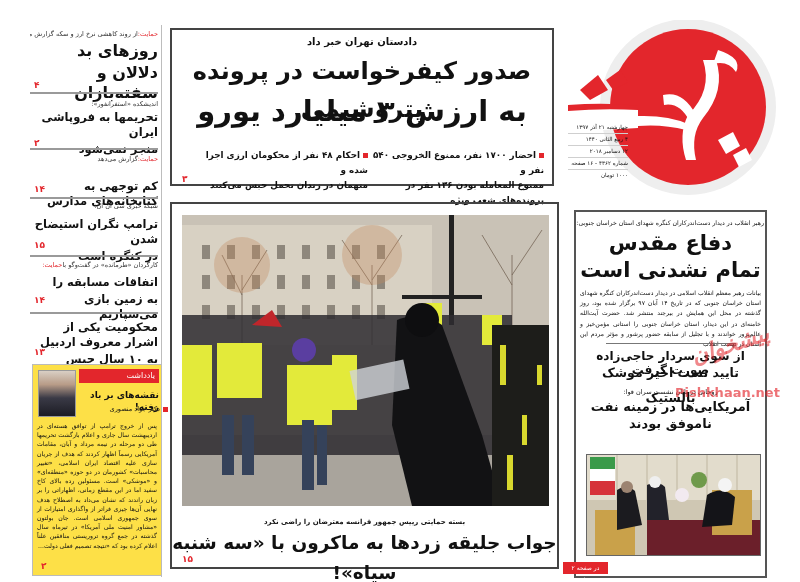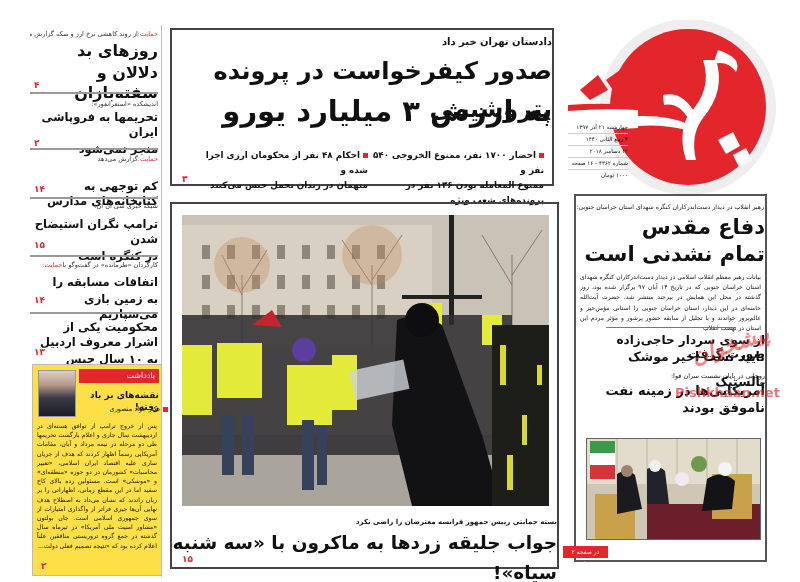--- a/index.html
+++ b/index.html
@@ -2,21 +2,21 @@
 <html><head>
 <meta charset="utf-8">
 <style>
   html, body { margin: 0; padding: 0; }
   body {
     width: 800px; height: 582px; overflow: hidden; background: #ffffff;
     font-family: "DejaVu Sans", sans-serif; color: #111; position: relative;
   }
   .abs { position: absolute; }
   .rtl { direction: rtl; text-align: right; }
-  .ctr { text-align: right; direction: rtl; }
+  .ctr { text-align: center; direction: rtl; }
   .pg  { color: #e3262c; font-size: 9px; font-weight: bold; }
 
   
   #sidebar { left: 30px; top: 30px; width: 128px; height: 545px; }
   #sidebar-rule { left: 161px; top: 25px; width: 1px; height: 552px; background: #bdbdbd; }
   .sb-item { position: absolute; left: 0; width: 128px; }
   .sb-kicker { font-size: 6.5px; color: #333; line-height: 9px; white-space: nowrap; overflow: hidden; }
   .sb-kicker .k-red { color: #e3262c; }
   .sb-head { font-weight: bold; font-size: 11.5px; line-height: 15px; margin-top: 2px; }
   .sb-head.big { font-size: 16px; line-height: 20px; }
@@ -49,21 +49,21 @@
   #photo-headline { left: 0; top: 324px; width: 385px; font-size: 18.5px; font-weight: bold; line-height: 30px; }
   #photo-pg { left: 10px; top: 350px; }
 
   
   #logo { left: 568px; top: 20px; width: 232px; height: 175px; }
   #date-block { left: 568px; top: 122px; width: 60px; font-size: 5.6px; line-height: 11px; }
   #date-block div { border-bottom: 1px solid #cfcfcf; white-space: nowrap; }
   #date-block div:last-child { border-bottom: none; }
 
   
-  #right-box { left: 574px; top: 194px; width: 193px; height: 368px; border: 2px solid #555; box-sizing: border-box; background: #fff; }
+  #right-box { left: 574px; top: 210px; width: 193px; height: 368px; border: 2px solid #555; box-sizing: border-box; background: #fff; }
   #r1-kicker { left: 2px; top: 7px; width: 186px; font-size: 6.2px; white-space: nowrap; }
   #r1-head { left: 0; top: 18px; width: 189px; font-size: 21px; font-weight: bold; line-height: 27px; }
   #r1-body { left: 4px; top: 76px; width: 181px; font-size: 6.1px; line-height: 10.2px; text-align: justify; text-align-last: right; }
   #r-sep1 { left: 30px; top: 131px; width: 130px; height: 1px; background: #777; }
   #r2-kicker { left: 0; top: 137px; width: 189px; font-size: 12px; font-weight: bold; }
   #r2-head { left: 0; top: 148px; width: 189px; font-size: 12.5px; font-weight: bold; line-height: 25px; }
   #r3-kicker { left: 0; top: 176px; width: 189px; font-size: 6.5px; }
   #r3-head { left: 0; top: 186px; width: 189px; font-size: 13px; font-weight: bold; line-height: 17px; }
   #r-photo { left: 10px; top: 242px; width: 173px; height: 100px; overflow: hidden; border: 1px solid #666; }
   #r-tag { left: -13px; top: 350px; width: 45px; height: 12px; background: #e3262c; color: #fff; font-size: 6px; line-height: 12px; text-align: center; direction: rtl; }

